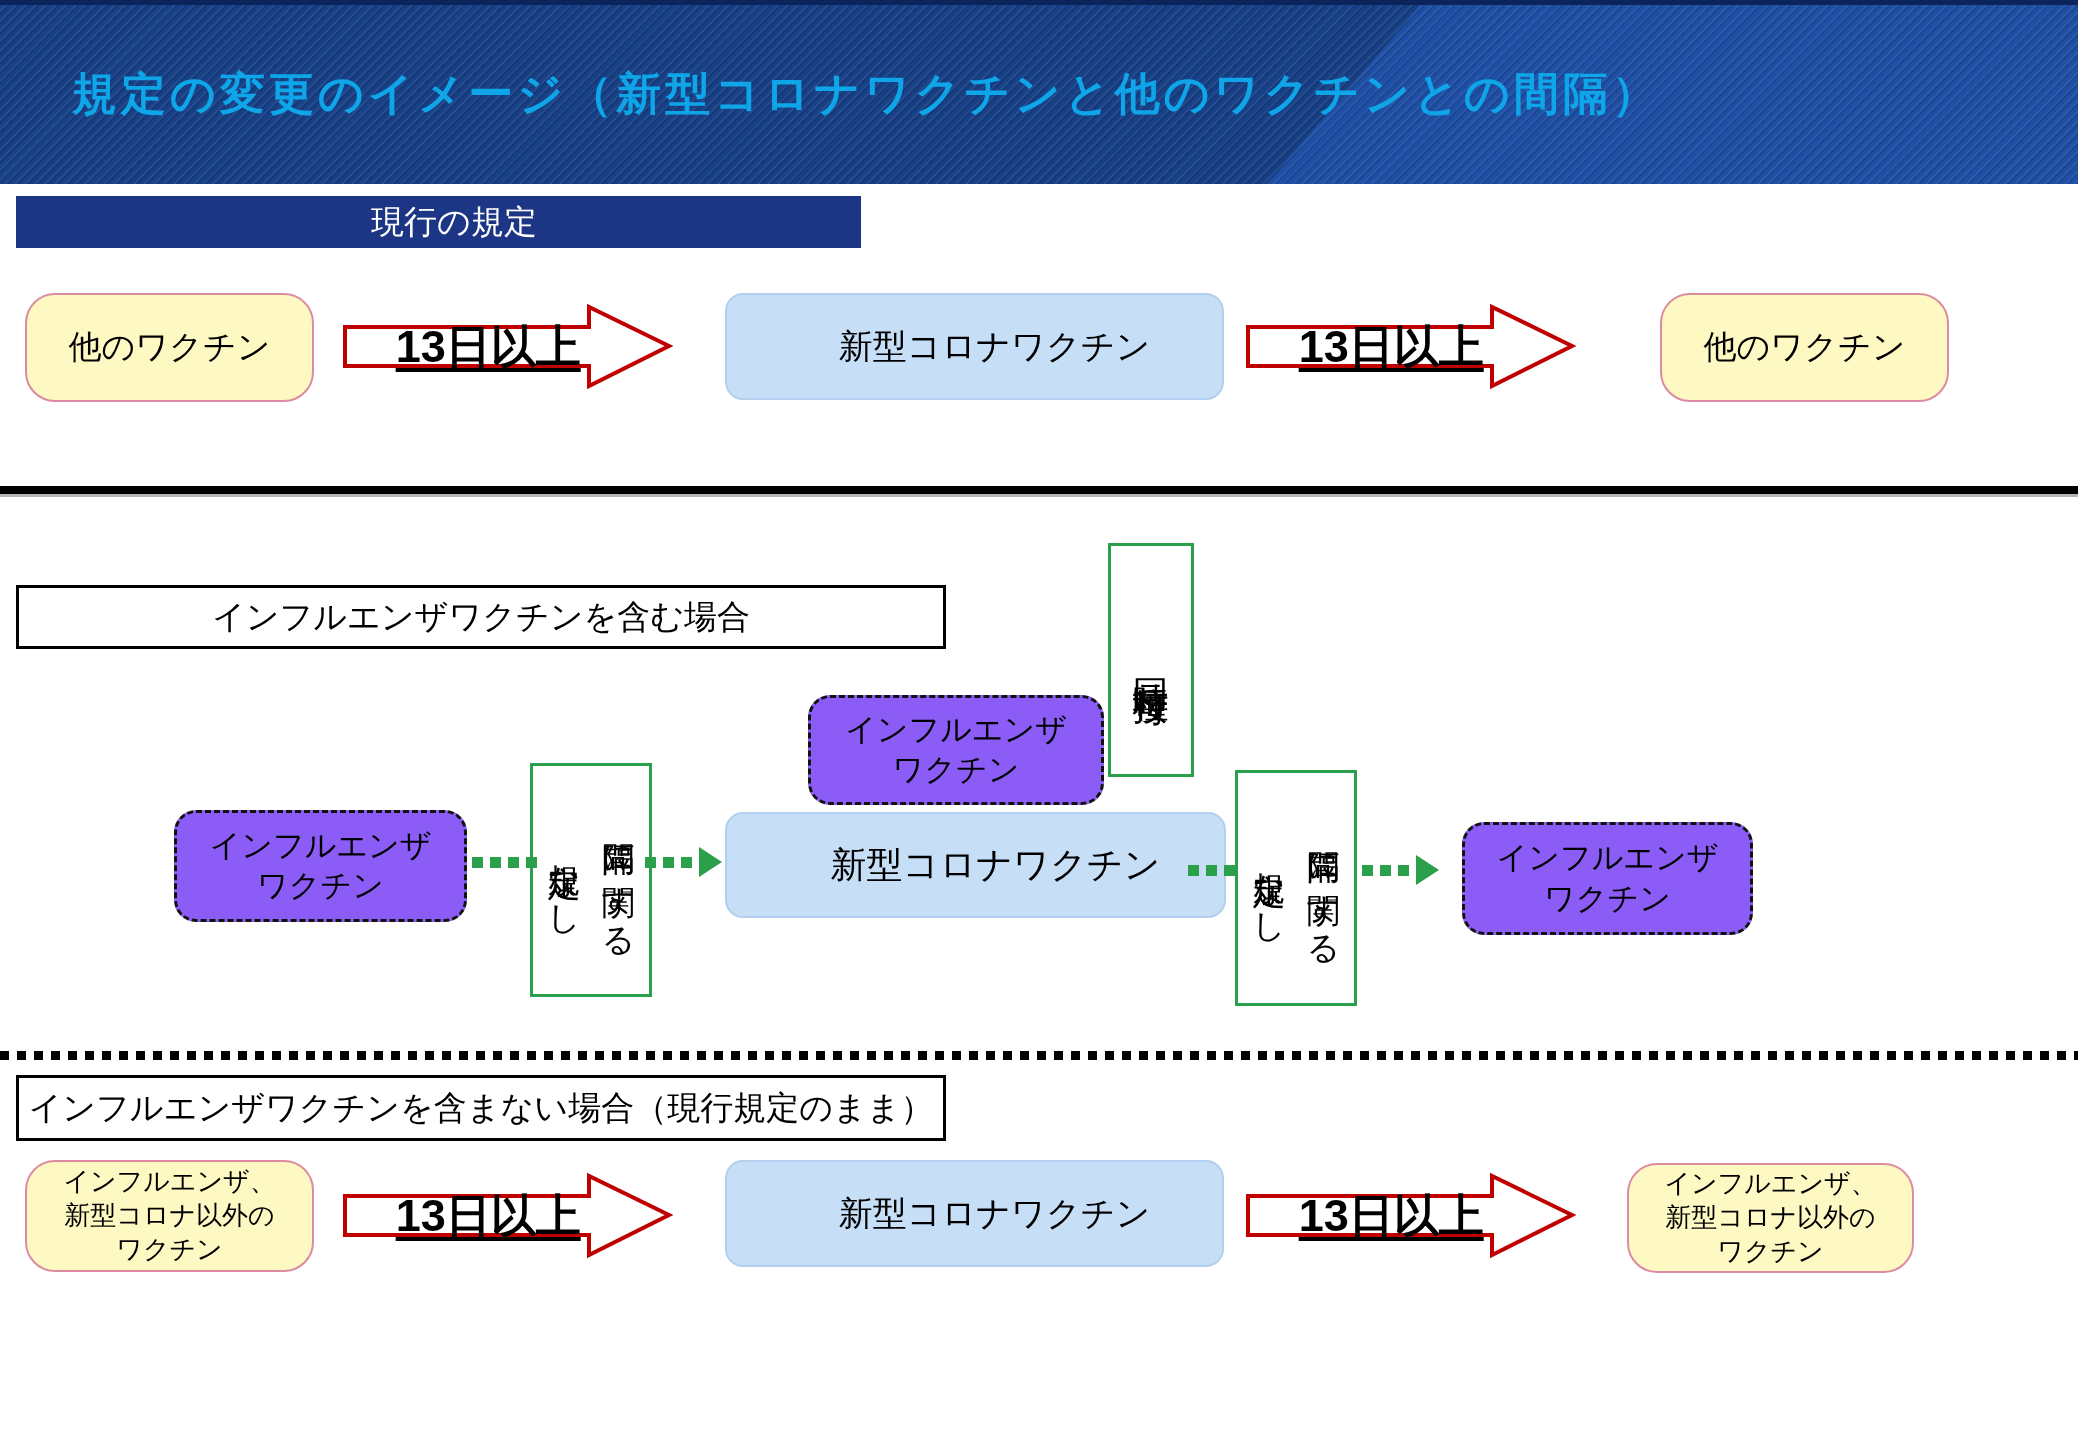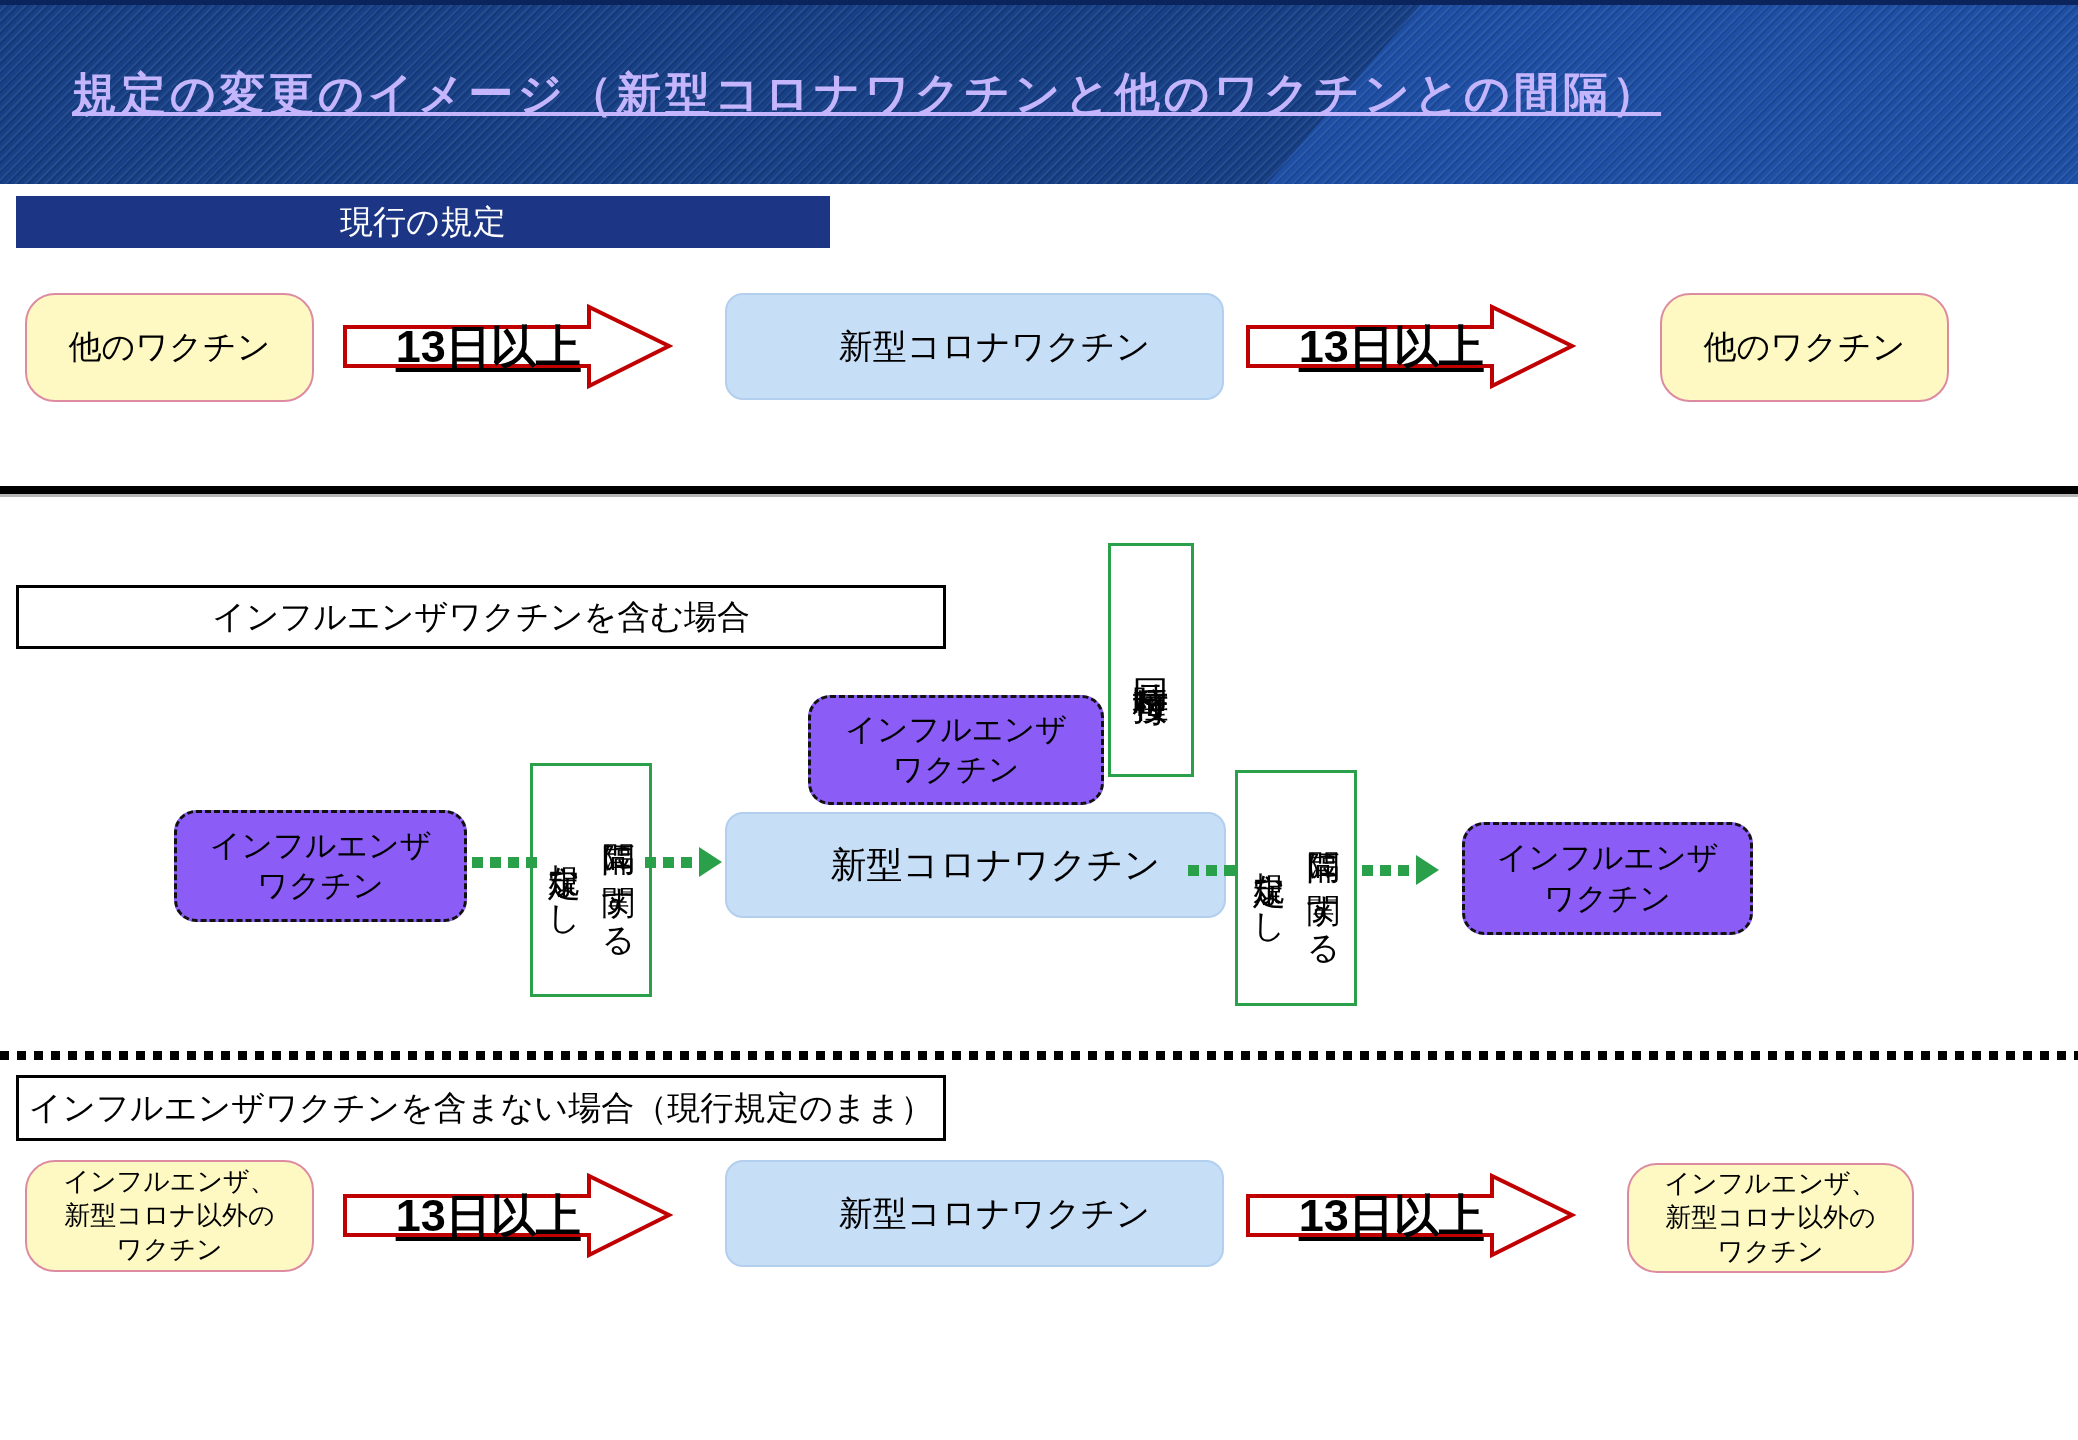--- a/index.html
+++ b/index.html
@@ -8,24 +8,24 @@
     font-family:"Liberation Sans","DejaVu Sans",sans-serif;color:#000;
   }
   
   .header{position:absolute;left:0;top:0;width:2078px;height:184px;background:#174086;overflow:hidden;}
   .header .band{position:absolute;left:1200px;top:0;width:878px;height:184px;background:#1e4fa5;
     clip-path:polygon(25.6% 0,100% 0,100% 100%,7.6% 100%);}
   .header .stripes{position:absolute;inset:0;pointer-events:none;
     background:repeating-linear-gradient(135deg,rgba(255,255,255,.06) 0 2px,rgba(0,0,0,.10) 2px 4px,rgba(255,255,255,0) 4px 7px);}
   .header .topstrip{position:absolute;left:0;top:0;width:100%;height:5px;background:#0b255c;}
   .topic{position:absolute;left:86px;top:12px;font-size:28px;font-weight:bold;color:#dfe5f2;letter-spacing:10px;white-space:nowrap;}
-  .slide-title{position:absolute;left:72px;top:64px;font-size:45px;font-weight:bold;color:#c4b5fd;letter-spacing:4px;white-space:nowrap;text-decoration:underline;}
+  .slide-title{position:absolute;left:72px;top:64px;font-size:45px;font-weight:bold;color:#0ea5e9;letter-spacing:4px;white-space:nowrap;}
   
   .banner{position:absolute;left:16px;width:814px;background:#1c3584;color:#fff;
-    display:flex;align-items:center;justify-content:center;font-size:33px;}
+    display:flex;align-items:center;justify-content:center;font-size:33px;padding-left:31px;}
   
   .pinkbox{position:absolute;background:#fef9c3;border:2px solid #dd8ba1;border-radius:30px;
     display:flex;align-items:center;justify-content:center;font-size:33px;text-align:center;}
   .pinkbox.small{font-size:26px;line-height:1.3;white-space:pre-line;}
   .bluebox{position:absolute;background:#c7def7;border:2px solid #b2cfee;border-radius:18px;
     display:flex;align-items:center;justify-content:center;font-size:36px;padding-left:40px;}
   .dashedbox{position:absolute;background:#8b5cf6;border:3px dashed #111;border-radius:22px;
     display:flex;align-items:center;justify-content:center;font-size:31px;line-height:1.3;text-align:center;white-space:pre-line;}
   .labelbox{position:absolute;left:16px;width:924px;background:#fff;border:3px solid #000;
     display:flex;align-items:center;justify-content:center;font-size:33px;}

